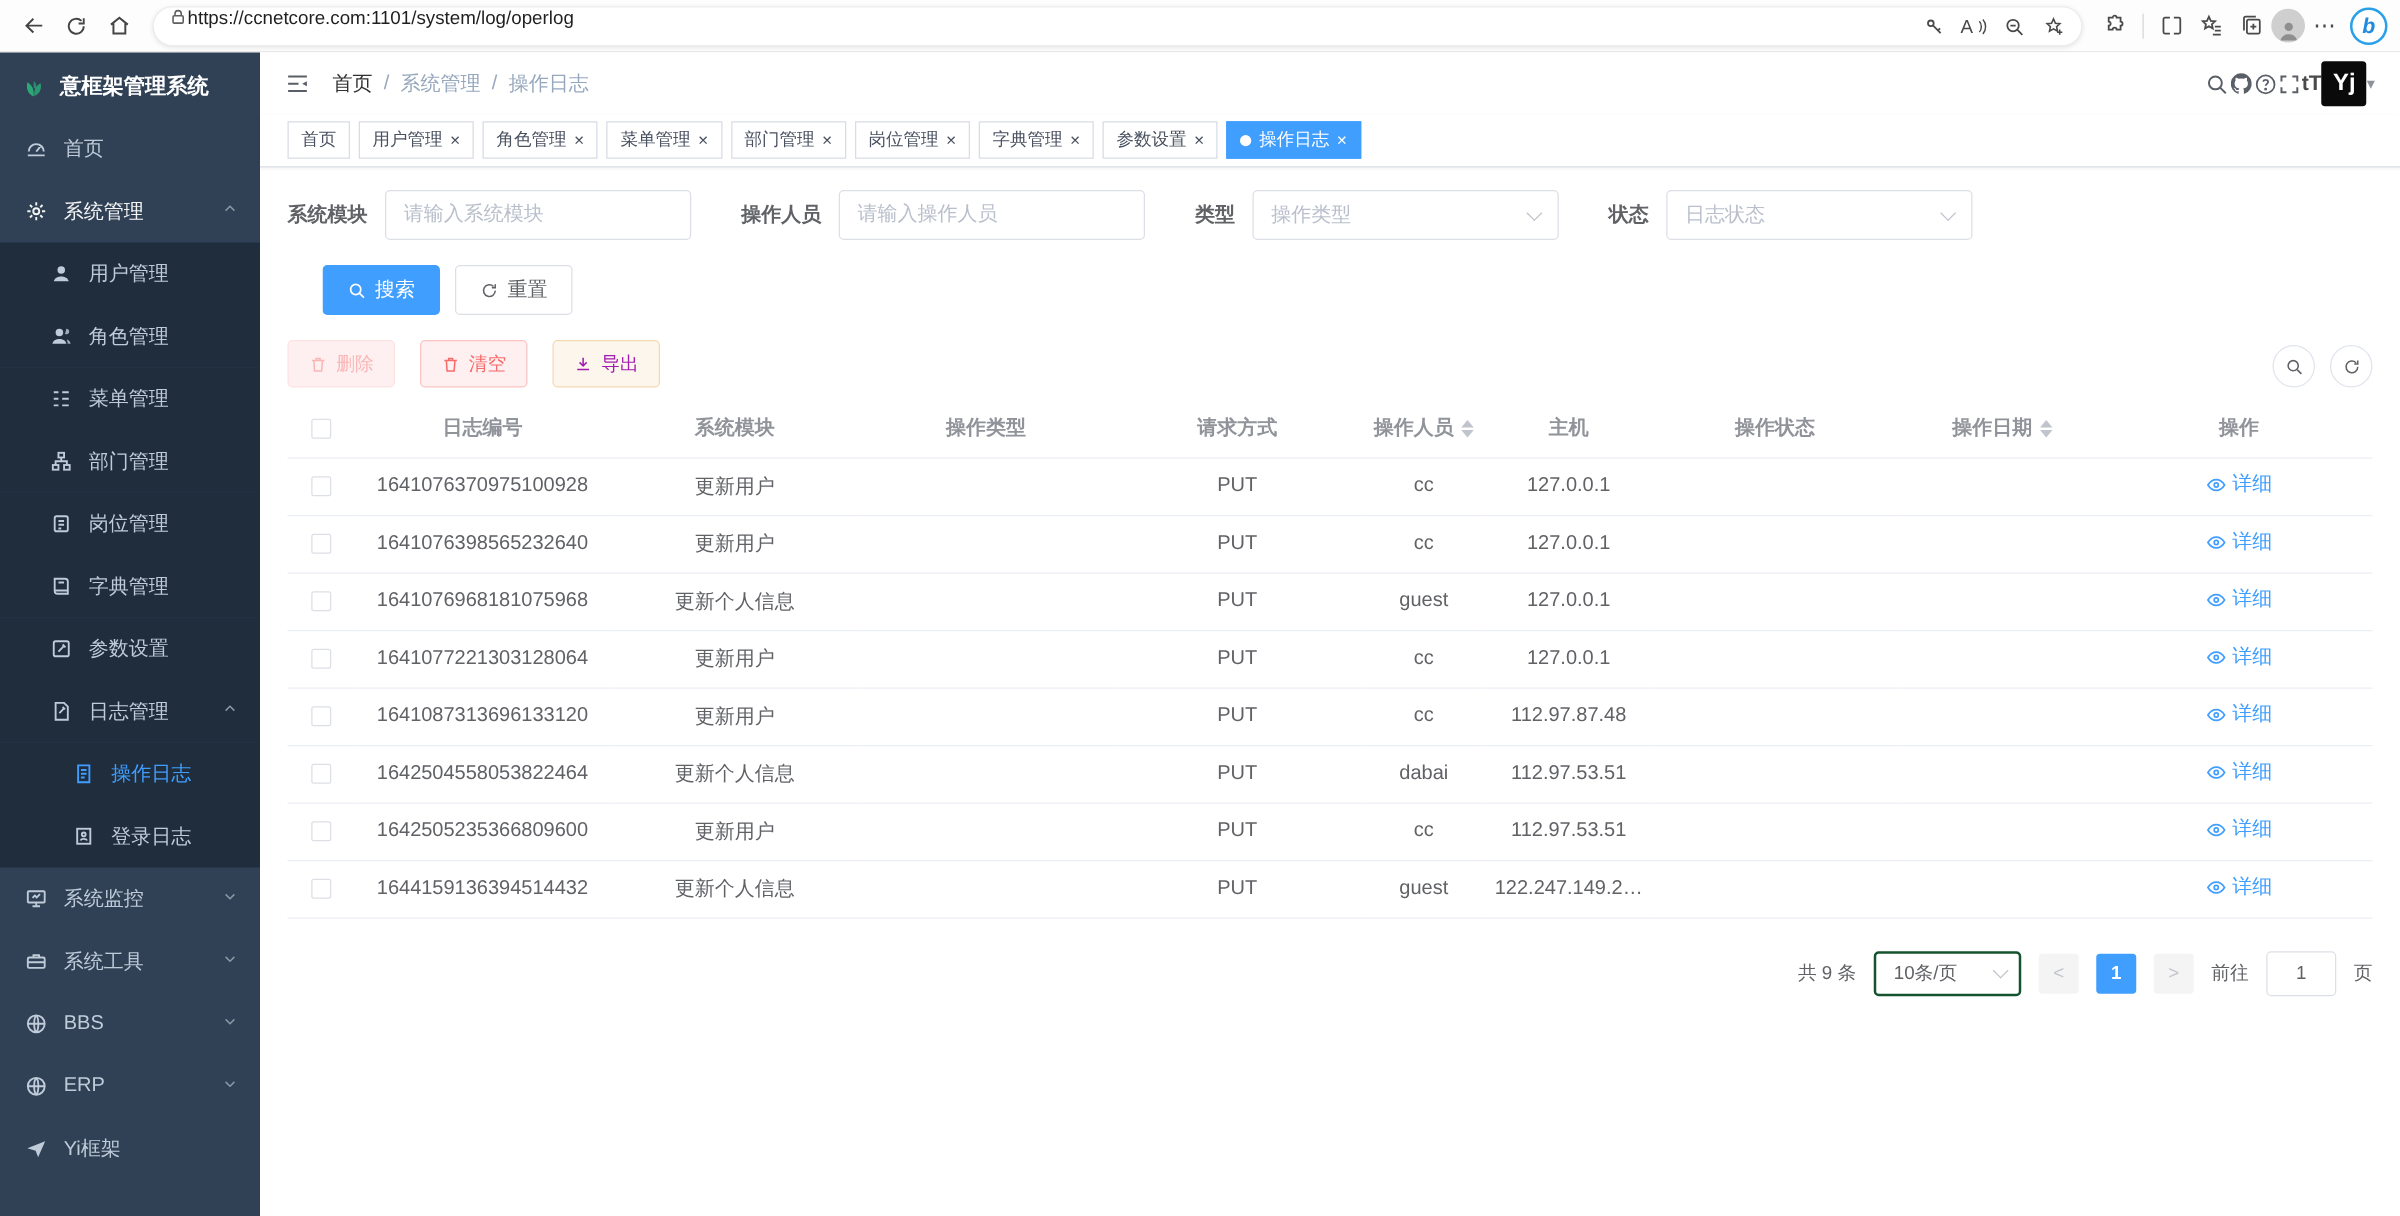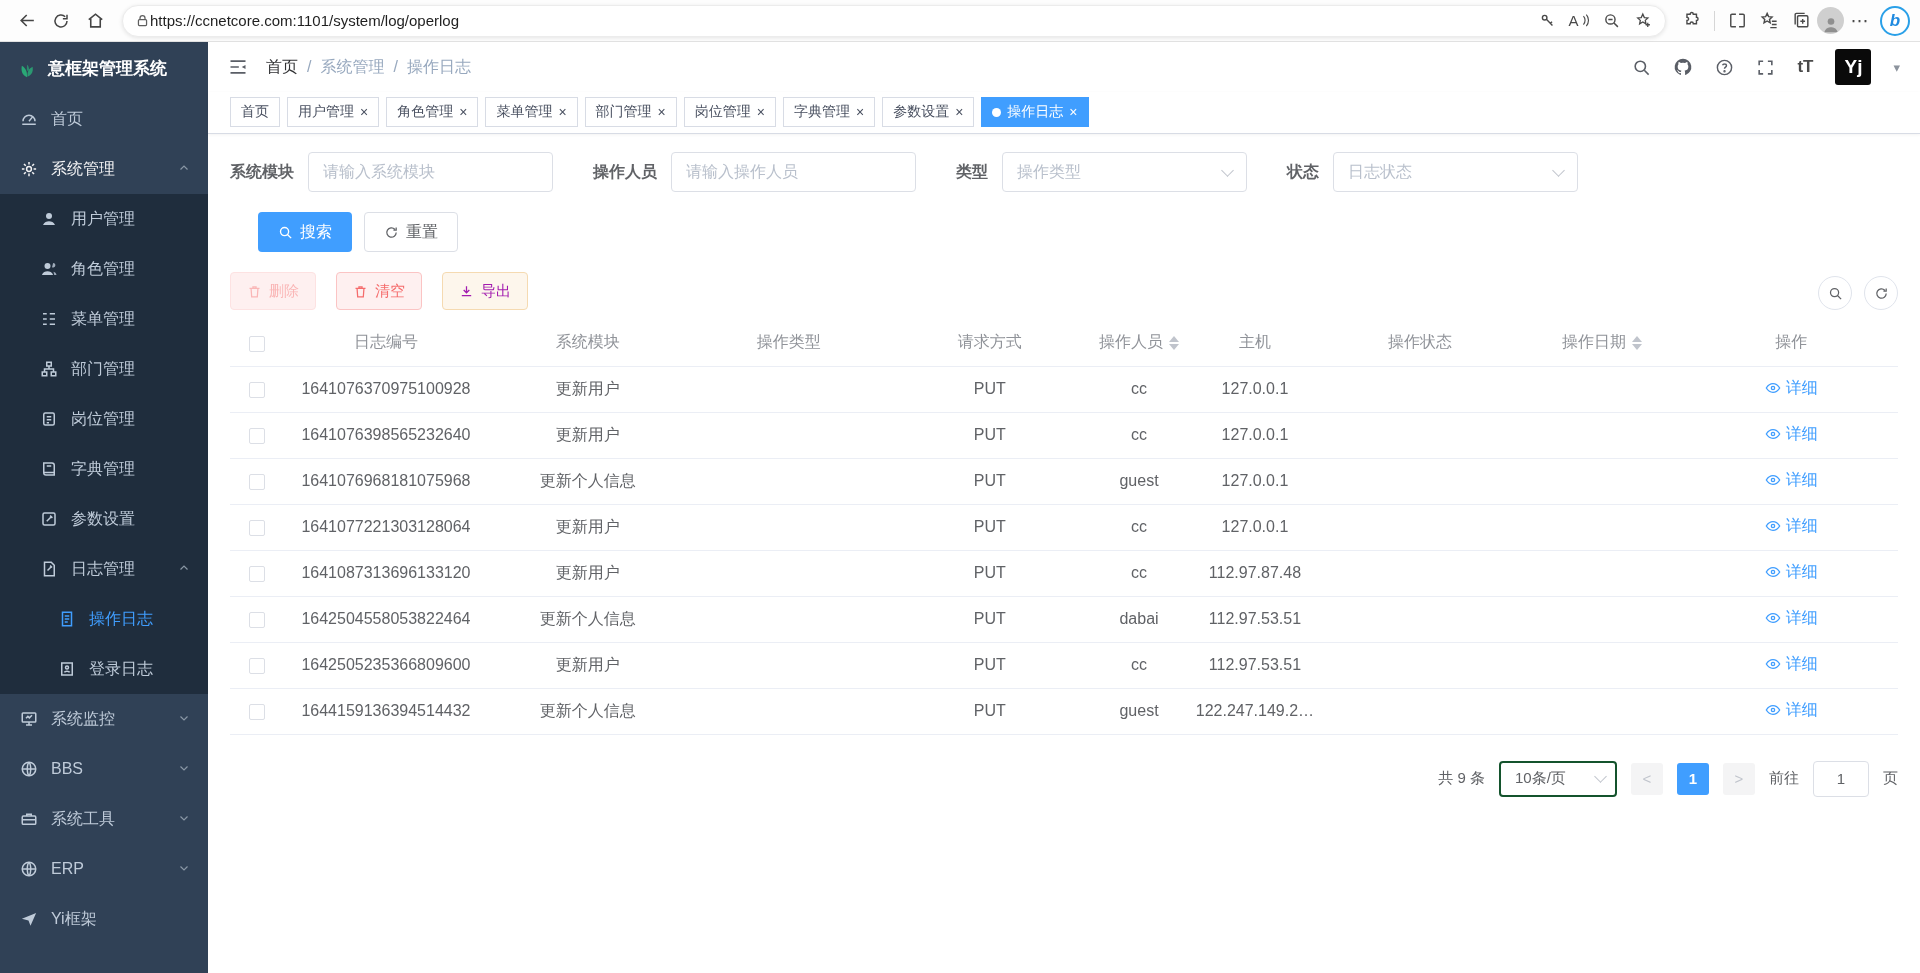--- a/index.html
+++ b/index.html
@@ -5,21 +5,21 @@
   * { box-sizing: border-box; margin:0; padding:0; }
   html,body { width:1920px; height:973px; overflow:hidden; background:#fff;
     font-family:"Liberation Sans","DejaVu Sans",sans-serif; }
 
   
   .browser { height:42px; background:#fdfdfd; border-bottom:1px solid #e2e2e2;
     display:flex; align-items:center; padding:0 10px; }
   .b-btn { width:34px; height:34px; border-radius:6px; display:flex; align-items:center;
     justify-content:center; color:#454545; flex-shrink:0; cursor:pointer; }
   .url-pill { flex:1; height:32px; border-radius:16px; background:#fff; border:1px solid #ececec;
-    box-shadow:0 1px 4px rgba(0,0,0,.10); display:flex; align-items:center;
+    box-shadow:0 1px 4px rgba(0,0,0,.10); display:flex; align-items:flex-start;
     padding:0 6px 0 12px; margin:0 10px; min-width:0; }
   .url-text { flex:1; font-size:15px; color:#1f1f1f; white-space:nowrap; overflow:hidden; }
   .pill-ic,.tool-ic { width:32px; height:32px; display:flex; align-items:center; justify-content:center;
     color:#4a4a4a; flex-shrink:0; cursor:pointer; }
   .read-aloud { font-size:15px; font-weight:400; color:#4a4a4a; }
   .divider { width:1px; height:20px; background:#d6d6d6; margin:0 6px; flex-shrink:0; }
   .avatar-circle { width:27px; height:27px; border-radius:50%; background:#cfcfcf; overflow:hidden;
     display:flex; align-items:flex-end; justify-content:center; cursor:pointer; }
   .more-dots { font-size:18px; color:#4a4a4a; letter-spacing:1px; }
   .bing { width:30px; height:30px; border-radius:50%; background:#fff; border:2px solid #2aa0e8;
@@ -42,21 +42,21 @@
   .m-item.active { color:#409eff; }
   .m-item.lit { color:#f4f4f5; }
 
   .main { flex:1; display:flex; flex-direction:column; min-width:0; background:#fff; }
 
   
   .navbar { height:50px; display:flex; align-items:center; padding:0 20px; background:#fff; flex-shrink:0; }
   .hamburger { color:#5a5e66; margin-right:18px; cursor:pointer; display:flex; }
   .crumb { font-size:16px; color:#97a8be; display:flex; gap:9px; align-items:center; }
   .crumb .first { color:#303133; cursor:pointer; }
-  .nav-right { margin-left:auto; display:flex; align-items:center; gap:22px; color:#5a5e66; }
+  .nav-right { margin-left:auto; display:flex; align-items:center; color:#5a5e66; }
   .nav-ic { display:flex; align-items:center; justify-content:center; cursor:pointer; }
   .tT { font-size:17px; font-weight:700; color:#4a4a4a; cursor:pointer; }
   .user-logo { width:36px; height:36px; background:#0a0a0a; color:#fff; font-weight:800; font-size:19px;
     display:flex; align-items:center; justify-content:center; border-radius:3px; cursor:pointer; }
   .caret { color:#8c939d; font-size:13px; cursor:pointer; }
 
   
   .tabsbar { height:42px; border-bottom:1px solid #d8dce5; box-shadow:0 1px 3px 0 rgba(0,0,0,.05);
     display:flex; align-items:flex-start; padding:5px 0 0 22px; gap:7px; background:#fff; flex-shrink:0; }
   .tab { height:30px; border:1px solid #d8dce5; background:#fff; color:#495060; font-size:14px;
@@ -89,21 +89,21 @@
   .btn-sm { height:38px; font-size:15px; padding:0 16px; border-radius:4px; display:inline-flex;
     align-items:center; gap:7px; cursor:pointer; font-family:inherit; }
   .btn-del { background:#fef0f0; border:1px solid #fde2e2; color:#fab6b6; margin-right:20px; cursor:not-allowed; }
   .btn-clear { background:#fef0f0; border:1px solid #fbc4c4; color:#f56c6c; margin-right:20px; }
   .btn-export { background:#fdf6ec; border:1px solid #f5dab1; color:#a21caf; }
   .circle-btns { margin-left:auto; display:flex; gap:12px; }
   .cbtn { width:34px; height:34px; border-radius:50%; border:1px solid #e0e4ec; background:#fff;
     color:#606266; display:flex; align-items:center; justify-content:center; cursor:pointer; }
 
   table { width:100%; border-collapse:collapse; table-layout:fixed; }
-  th { height:46px; font-size:16px; color:#909399; font-weight:400; text-align:center;
+  th { height:46px; font-size:16px; color:#909399; font-weight:700; text-align:center;
     border-bottom:1px solid #ebeef5; white-space:nowrap; }
   td { height:46px; font-size:16px; color:#606266; text-align:center; border-bottom:1px solid #ebeef5;
     white-space:nowrap; overflow:hidden; text-overflow:ellipsis; }
   .checkbox { width:16px; height:16px; border:1px solid #dcdfe6; border-radius:2px; display:inline-block;
     background:#fff; vertical-align:middle; cursor:pointer; }
   .sort { display:inline-flex; flex-direction:column; margin-left:6px; vertical-align:middle; }
   .sort .s-up { width:0; height:0; border-left:5px solid transparent; border-right:5px solid transparent;
     border-bottom:6px solid #c0c4cc; margin-bottom:2px; cursor:pointer; }
   .sort .s-dn { width:0; height:0; border-left:5px solid transparent; border-right:5px solid transparent;
     border-top:6px solid #c0c4cc; cursor:pointer; }
@@ -319,34 +319,34 @@
             <rect x="3" y="4" width="18" height="12" rx="1"></rect>
             <path d="M12 16v4M8 20h8M8 11l2.5-2.5 2 2L16 7"></path>
           </svg>
         <span>系统监控</span>
         <span class="chev"><svg width="12" height="12" viewBox="0 0 24 24" fill="none" stroke="currentColor" stroke-width="2.4">
               <path d="m5 9 7 7 7-7"></path>
             </svg></span>
       </div>
       <div class="m-item">
         <svg width="18" height="18" viewBox="0 0 24 24" fill="none" stroke="currentColor" stroke-width="2">
-            <circle cx="12" cy="12" r="9"></circle>
-            <path d="M3 12h18M12 3c-3 3-3 15 0 18M12 3c3 3 3 15 0 18"></path>
-          </svg>
-        <span>BBS</span>
+            <rect x="3" y="8" width="18" height="11" rx="1.5"></rect>
+            <path d="M9 8V5.5h6V8M3 13h18"></path>
+          </svg>
+        <span>系统工具</span>
         <span class="chev"><svg width="12" height="12" viewBox="0 0 24 24" fill="none" stroke="currentColor" stroke-width="2.4">
               <path d="m5 9 7 7 7-7"></path>
             </svg></span>
       </div>
       <div class="m-item">
         <svg width="18" height="18" viewBox="0 0 24 24" fill="none" stroke="currentColor" stroke-width="2">
-            <rect x="3" y="8" width="18" height="11" rx="1.5"></rect>
-            <path d="M9 8V5.5h6V8M3 13h18"></path>
-          </svg>
-        <span>系统工具</span>
+            <circle cx="12" cy="12" r="9"></circle>
+            <path d="M3 12h18M12 3c-3 3-3 15 0 18M12 3c3 3 3 15 0 18"></path>
+          </svg>
+        <span>BBS</span>
         <span class="chev"><svg width="12" height="12" viewBox="0 0 24 24" fill="none" stroke="currentColor" stroke-width="2.4">
               <path d="m5 9 7 7 7-7"></path>
             </svg></span>
       </div>
       <div class="m-item">
         <svg width="18" height="18" viewBox="0 0 24 24" fill="none" stroke="currentColor" stroke-width="2">
             <circle cx="12" cy="12" r="9"></circle>
             <path d="M3 12h18M12 3c-3 3-3 15 0 18M12 3c3 3 3 15 0 18"></path>
           </svg>
         <span>ERP</span>

